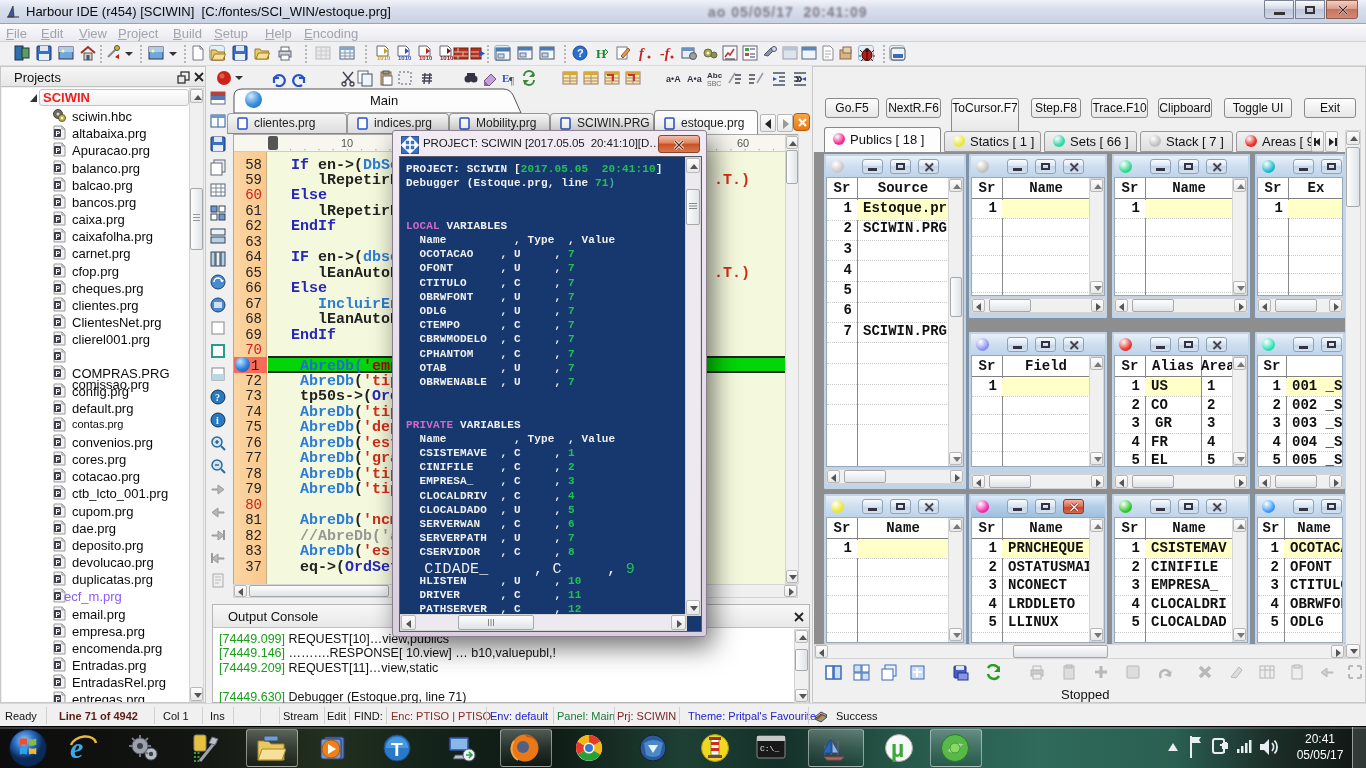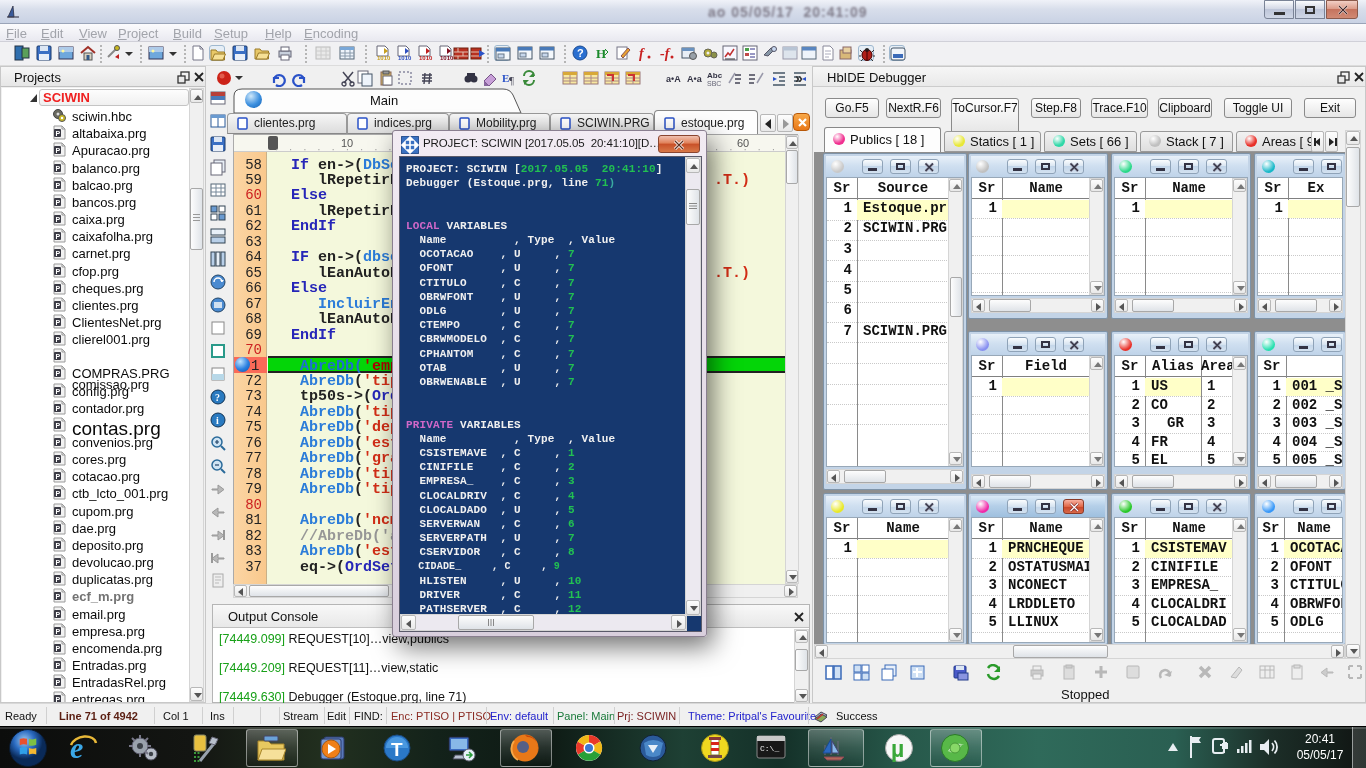--- a/index.html
+++ b/index.html
@@ -26,20 +26,21 @@
 .fn{color:#2b7cd9;}
 .str{color:#d22d16;}
 .cmt{color:#979797;}
 .tabtxt{font-size:12px;color:#222;}
 </style></head><body>
 <div class="abs" style="left:0;top:0;width:1366px;height:24px;background:linear-gradient(#f0f2f8,#d8deeb 40%,#c9d2e4);border-bottom:1px solid #9aa4b8;">
 <svg class="abs" style="left:5px;top:4px" width="16" height="16">
       <path d="M3 13 L8 2 L9 13 Z" fill="#3a5a9a" stroke="#223" stroke-width="0.7"></path>
       <path d="M2 13 h12" stroke="#445" stroke-width="1.2"></path>
     </svg>
+<div class="abs" style="left:26px;top:4px;font-size:13px;color:#0a0a0a;">Harbour IDE (r454) [SCIWIN]&nbsp; [C:/fontes/SCI_WIN/estoque.prg]</div>
 <div class="abs" style="left:708px;top:4px;font-size:14px;font-weight:bold;color:rgba(70,58,72,0.6);filter:blur(1px);letter-spacing:1px;">ao 05/05/17&nbsp; 20:41:09</div>
 <div class="abs" style="left:1264px;top:0;width:30px;height:19px;background:linear-gradient(#fafbfd,#d4d9e6 45%,#bcc4d8 45%,#d0d7e6);border:1px solid #7a8396;border-radius:0 0 0 3px;">
       <div class="abs" style="left:9px;top:11px;width:11px;height:3px;background:#333;"></div>
     </div>
 <div class="abs" style="left:1295px;top:0;width:30px;height:19px;background:linear-gradient(#fafbfd,#d4d9e6 45%,#bcc4d8 45%,#d0d7e6);border:1px solid #7a8396;">
       <div class="abs" style="left:9px;top:5px;width:10px;height:8px;border:2px solid #333;"></div>
     </div>
 <div class="abs" style="left:1326px;top:0;width:32px;height:19px;background:linear-gradient(#f2cfc5,#dc9c8a 45%,#c4715c 45%,#d18a74);border:1px solid #8a5a4c;border-radius:0 0 3px 0;">
       <svg class="abs" style="left:10px;top:4px" width="12" height="11">
         <path d="M2 1 L10 9 M10 1 L2 9" stroke="#fff" stroke-width="2.4"></path>
@@ -383,28 +384,28 @@
           <rect x="2" y="4" width="7" height="8" rx="1" fill="#3a3a44"></rect>
           <text x="3.5" y="11" font-size="7" font-weight="bold" fill="#fff" font-family="Liberation Sans">P</text>
         </svg></div>
 <div class="abs" style="left:70px;top:296px;font-size:13px;color:#0a0a0a;">config.prg</div>
 <div class="abs" style="left:50px;top:312px;"><svg width="14" height="15">
           <path d="M2 1 h8 l3 3 v10 h-11 Z" fill="#f2f2f2" stroke="#999"></path>
           <path d="M10 1 v3 h3" fill="none" stroke="#999"></path>
           <rect x="2" y="4" width="7" height="8" rx="1" fill="#3a3a44"></rect>
           <text x="3.5" y="11" font-size="7" font-weight="bold" fill="#fff" font-family="Liberation Sans">P</text>
         </svg></div>
-<div class="abs" style="left:70px;top:313px;font-size:13px;color:#0a0a0a;">contador.prg</div>
+<div class="abs" style="left:70px;top:313px;font-size:13px;color:#0a0a0a;">default.prg</div>
 <div class="abs" style="left:50px;top:329px;"><svg width="14" height="15">
           <path d="M2 1 h8 l3 3 v10 h-11 Z" fill="#f2f2f2" stroke="#999"></path>
           <path d="M10 1 v3 h3" fill="none" stroke="#999"></path>
           <rect x="2" y="4" width="7" height="8" rx="1" fill="#3a3a44"></rect>
           <text x="3.5" y="11" font-size="7" font-weight="bold" fill="#fff" font-family="Liberation Sans">P</text>
         </svg></div>
-<div class="abs" style="left:70px;top:330px;font-size:19px;color:#0a0a0a;text-align:center;">contas.prg</div>
+<div class="abs" style="left:70px;top:330px;font-size:11px;color:#0a0a0a;text-align:center;">contas.prg</div>
 <div class="abs" style="left:50px;top:346px;"><svg width="14" height="15">
           <path d="M2 1 h8 l3 3 v10 h-11 Z" fill="#f2f2f2" stroke="#999"></path>
           <path d="M10 1 v3 h3" fill="none" stroke="#999"></path>
           <rect x="2" y="4" width="7" height="8" rx="1" fill="#3a3a44"></rect>
           <text x="3.5" y="11" font-size="7" font-weight="bold" fill="#fff" font-family="Liberation Sans">P</text>
         </svg></div>
 <div class="abs" style="left:70px;top:347px;font-size:13px;color:#0a0a0a;">convenios.prg</div>
 <div class="abs" style="left:50px;top:363px;"><svg width="14" height="15">
           <path d="M2 1 h8 l3 3 v10 h-11 Z" fill="#f2f2f2" stroke="#999"></path>
           <path d="M10 1 v3 h3" fill="none" stroke="#999"></path>
@@ -460,21 +461,21 @@
           <rect x="2" y="4" width="7" height="8" rx="1" fill="#3a3a44"></rect>
           <text x="3.5" y="11" font-size="7" font-weight="bold" fill="#fff" font-family="Liberation Sans">P</text>
         </svg></div>
 <div class="abs" style="left:70px;top:484px;font-size:13px;color:#0a0a0a;">duplicatas.prg</div>
 <div class="abs" style="left:50px;top:500px;"><svg width="14" height="15">
           <path d="M2 1 h8 l3 3 v10 h-11 Z" fill="#f2f2f2" stroke="#999"></path>
           <path d="M10 1 v3 h3" fill="none" stroke="#999"></path>
           <rect x="2" y="4" width="7" height="8" rx="1" fill="#3a3a44"></rect>
           <text x="3.5" y="11" font-size="7" font-weight="bold" fill="#fff" font-family="Liberation Sans">P</text>
         </svg></div>
-<div class="abs" style="left:70px;top:501px;font-size:13px;color:#737373;font-weight:bold;">ecf_m.prg</div>
+<div class="abs" style="left:62px;top:501px;font-size:13px;color:#8b5cf6;">ecf_m.prg</div>
 <div class="abs" style="left:50px;top:518px;"><svg width="14" height="15">
           <path d="M2 1 h8 l3 3 v10 h-11 Z" fill="#f2f2f2" stroke="#999"></path>
           <path d="M10 1 v3 h3" fill="none" stroke="#999"></path>
           <rect x="2" y="4" width="7" height="8" rx="1" fill="#3a3a44"></rect>
           <text x="3.5" y="11" font-size="7" font-weight="bold" fill="#fff" font-family="Liberation Sans">P</text>
         </svg></div>
 <div class="abs" style="left:70px;top:519px;font-size:13px;color:#0a0a0a;">email.prg</div>
 <div class="abs" style="left:50px;top:535px;"><svg width="14" height="15">
           <path d="M2 1 h8 l3 3 v10 h-11 Z" fill="#f2f2f2" stroke="#999"></path>
           <path d="M10 1 v3 h3" fill="none" stroke="#999"></path>
@@ -841,42 +842,33 @@
     <div class="arr" style="left:4px;top:2px;border-top:4px solid transparent;border-bottom:4px solid transparent;border-left:5px solid #555;"></div>
   </div>
 <div class="abs sthumbh" style="left:249px;top:585px;width:140px;height:12px;"></div>
 <div class="abs" style="left:212px;top:604px;width:598px;height:99px;background:#fff;border:1px solid #b5b5b5;">
 <div class="abs" style="left:0;top:0;width:596px;height:23px;background:linear-gradient(#f8f8f8,#e8e8e8);border-bottom:1px solid #c0c0c0;"></div>
 <div class="abs" style="left:15px;top:4px;font-size:13px;color:#111;">Output Console</div>
 <svg class="abs" style="left:580px;top:6px" width="12" height="12">
       <path d="M2 2 L10 10 M10 2 L2 10" stroke="#222" stroke-width="1.8"></path>
     </svg>
 <div class="abs" style="left:6px;top:27px;font-size:12.5px;white-space:pre;"><span style="color:#18a018;">[74449.099]</span><span style="color:#111;"> REQUEST[10]…view,publics</span></div>
+<div class="abs" style="left:6px;top:41px;font-size:12.5px;white-space:pre;"><span style="color:#18a018;">[74449.146]</span><span style="color:#111;"> ……….RESPONSE[ 10.view] … b10,valuepubl,!</span></div>
 <div class="abs" style="left:6px;top:56px;font-size:12.5px;white-space:pre;"><span style="color:#18a018;">[74449.209]</span><span style="color:#111;"> REQUEST[11]…view,static</span></div>
 <div class="abs" style="left:6px;top:85px;font-size:12.5px;white-space:pre;"><span style="color:#18a018;text-align:right;">[74449.630]</span><span style="color:#111;"> Debugger (Estoque.prg, line 71)</span></div>
 <div class="abs sb" style="left:581px;top:24px;width:15px;height:74px;"></div>
 <div class="abs sbtn" style="left:582px;top:25px;width:13px;height:13px;">
       <div class="arr" style="left:3px;top:4px;border-left:4px solid transparent;border-right:4px solid transparent;border-bottom:5px solid #555;"></div>
     </div>
 <div class="abs sbtn" style="left:582px;top:84px;width:13px;height:13px;">
       <div class="arr" style="left:3px;top:4px;border-left:4px solid transparent;border-right:4px solid transparent;border-top:5px solid #555;"></div>
     </div>
 <div class="abs sthumb" style="left:582px;top:44px;width:13px;height:22px;"></div>
 </div>
 <div class="abs" style="left:812px;top:66px;width:554px;height:637px;background:#f0f0f0;border:1px solid #c8c8c8;">
-<div class="abs" style="left:0;top:0;width:552px;height:20px;background:linear-gradient(#f6f6f6,#e9e9e9);border-bottom:1px solid #cccccc;">
-<div class="abs" style="left:14px;top:3px;font-size:13px;color:#111;">HbIDE Debugger</div>
-<svg class="abs" style="left:524px;top:4px" width="13" height="13">
-        <rect x="4" y="1" width="8" height="8" fill="none" stroke="#333" stroke-width="1.3"></rect>
-        <rect x="1" y="5" width="7" height="7" fill="#e8e8e8" stroke="#333" stroke-width="1.3"></rect>
-      </svg>
-<svg class="abs" style="left:540px;top:4px" width="12" height="12">
-        <path d="M2 2 L10 10 M10 2 L2 10" stroke="#222" stroke-width="1.8"></path>
-      </svg>
-</div>
 <div class="abs" style="left:12px;top:31px;width:54px;height:20px;background:linear-gradient(#fefefe,#e6e6e6);border:1px solid #8a8a8a;border-radius:3px;text-align:center;font-size:12px;color:#111;line-height:18px;">Go.F5</div>
 <div class="abs" style="left:73px;top:31px;width:55px;height:20px;background:linear-gradient(#fefefe,#e6e6e6);border:1px solid #8a8a8a;border-radius:3px;text-align:center;font-size:12px;color:#111;line-height:18px;">NextR.F6</div>
 <div class="abs" style="left:138px;top:31px;width:68px;height:36px;background:linear-gradient(#fefefe,#e6e6e6);border:1px solid #8a8a8a;border-radius:3px;text-align:center;font-size:12px;color:#111;line-height:18px;">ToCursor.F7</div>
 <div class="abs" style="left:218px;top:31px;width:50px;height:20px;background:linear-gradient(#fefefe,#e6e6e6);border:1px solid #8a8a8a;border-radius:3px;text-align:center;font-size:12px;color:#111;line-height:18px;">Step.F8</div>
 <div class="abs" style="left:278px;top:31px;width:57px;height:20px;background:linear-gradient(#fefefe,#e6e6e6);border:1px solid #8a8a8a;border-radius:3px;text-align:center;font-size:12px;color:#111;line-height:18px;">Trace.F10</div>
 <div class="abs" style="left:345px;top:31px;width:54px;height:20px;background:linear-gradient(#fefefe,#e6e6e6);border:1px solid #8a8a8a;border-radius:3px;text-align:center;font-size:12px;color:#111;line-height:18px;">Clipboard</div>
 <div class="abs" style="left:411px;top:31px;width:68px;height:20px;background:linear-gradient(#fefefe,#e6e6e6);border:1px solid #8a8a8a;border-radius:3px;text-align:center;font-size:12px;color:#111;line-height:18px;">Toggle UI</div>
 <div class="abs" style="left:491px;top:31px;width:52px;height:20px;background:linear-gradient(#fefefe,#e6e6e6);border:1px solid #8a8a8a;border-radius:3px;text-align:center;font-size:12px;color:#111;line-height:18px;">Exit</div>
 <div class="abs" style="left:11px;top:60px;width:117px;height:25px;background:#fdfdfd;border:1px solid #888;border-bottom:none;border-radius:3px 3px 0 0;z-index:3;"></div>
 <div class="abs" style="left:20px;top:66px;width:12px;height:12px;border-radius:50%;background:radial-gradient(circle at 35% 30%,#ffffff,#f03090 60%);z-index:4;"></div>
@@ -1193,21 +1185,21 @@
         <div class="trow" style="top:40px;height:0px;"></div>
         <div class="cell" style="left:0px;top:22px;width:30px;height:18px;text-align:right;padding-right:5px;">1</div>
         <div class="cell ylw" style="left:30px;top:22px;width:56px;height:18px;text-align:left;padding-left:6px;">US</div>
         <div class="cell" style="left:86px;top:22px;width:32px;height:18px;text-align:left;padding-left:6px;">1</div>
         <div class="trow" style="top:58px;height:0px;"></div>
         <div class="cell" style="left:0px;top:41px;width:30px;height:18px;text-align:right;padding-right:5px;">2</div>
         <div class="cell" style="left:30px;top:41px;width:56px;height:18px;text-align:left;padding-left:6px;">CO</div>
         <div class="cell" style="left:86px;top:41px;width:32px;height:18px;text-align:left;padding-left:6px;">2</div>
         <div class="trow" style="top:77px;height:0px;"></div>
         <div class="cell" style="left:0px;top:59px;width:30px;height:18px;text-align:right;padding-right:5px;">3</div>
-        <div class="cell" style="left:30px;top:59px;width:56px;height:18px;text-align:left;padding-left:22px;">GR</div>
+        <div class="cell" style="left:30px;top:59px;width:56px;height:18px;text-align:left;padding-left:10px;">GR</div>
         <div class="cell" style="left:86px;top:59px;width:32px;height:18px;text-align:left;padding-left:6px;">3</div>
         <div class="trow" style="top:95px;height:0px;"></div>
         <div class="cell" style="left:0px;top:78px;width:30px;height:18px;text-align:right;padding-right:5px;">4</div>
         <div class="cell" style="left:30px;top:78px;width:56px;height:18px;text-align:left;padding-left:6px;">FR</div>
         <div class="cell" style="left:86px;top:78px;width:32px;height:18px;text-align:left;padding-left:6px;">4</div>
         <div class="cell" style="left:0px;top:96px;width:30px;height:18px;text-align:right;padding-right:5px;">5</div>
         <div class="cell" style="left:30px;top:96px;width:56px;height:18px;text-align:left;padding-left:6px;">EL</div>
         <div class="cell" style="left:86px;top:96px;width:32px;height:18px;text-align:left;padding-left:6px;">5</div>
         <div class="abs sb" style="right:0;top:0;width:15px;height:110px;"></div>
         <div class="abs sbtn" style="right:1px;top:1px;width:13px;height:13px;">
@@ -1721,21 +1713,21 @@
 <div class="abs mono" style="left:6px;top:261.6px;font-size:11px;font-weight:bold;white-space:pre;letter-spacing:0.15px;"><span style="color:#d068c8">PRIVATE</span><span style="color:#f0f0f0">&nbsp;VARIABLES</span></div>
 <div class="abs mono" style="left:6px;top:275.8px;font-size:11px;font-weight:bold;white-space:pre;letter-spacing:0.15px;"><span style="color:#f0f0f0">&nbsp;&nbsp;Name&nbsp;&nbsp;&nbsp;&nbsp;&nbsp;&nbsp;&nbsp;&nbsp;&nbsp;&nbsp;,&nbsp;Type&nbsp;&nbsp;,&nbsp;Value</span></div>
 <div class="abs mono" style="left:6px;top:290.0px;font-size:11px;font-weight:bold;white-space:pre;letter-spacing:0.15px;"><span style="color:#f0f0f0">&nbsp;&nbsp;CSISTEMAVE&nbsp;&nbsp;,&nbsp;C&nbsp;&nbsp;&nbsp;&nbsp;&nbsp;,&nbsp;</span><span style="color:#22c052">1</span></div>
 <div class="abs mono" style="left:6px;top:304.2px;font-size:11px;font-weight:bold;white-space:pre;letter-spacing:0.15px;"><span style="color:#f0f0f0">&nbsp;&nbsp;CINIFILE&nbsp;&nbsp;&nbsp;&nbsp;,&nbsp;C&nbsp;&nbsp;&nbsp;&nbsp;&nbsp;,&nbsp;</span><span style="color:#22c052">2</span></div>
 <div class="abs mono" style="left:6px;top:318.4px;font-size:11px;font-weight:bold;white-space:pre;letter-spacing:0.15px;"><span style="color:#f0f0f0">&nbsp;&nbsp;EMPRESA_&nbsp;&nbsp;&nbsp;&nbsp;,&nbsp;C&nbsp;&nbsp;&nbsp;&nbsp;&nbsp;,&nbsp;</span><span style="color:#22c052">3</span></div>
 <div class="abs mono" style="left:6px;top:332.6px;font-size:11px;font-weight:bold;white-space:pre;letter-spacing:0.15px;"><span style="color:#f0f0f0">&nbsp;&nbsp;CLOCALDRIV&nbsp;&nbsp;,&nbsp;C&nbsp;&nbsp;&nbsp;&nbsp;&nbsp;,&nbsp;</span><span style="color:#22c052">4</span></div>
 <div class="abs mono" style="left:6px;top:346.8px;font-size:11px;font-weight:bold;white-space:pre;letter-spacing:0.15px;"><span style="color:#f0f0f0">&nbsp;&nbsp;CLOCALDADO&nbsp;&nbsp;,&nbsp;U&nbsp;&nbsp;&nbsp;&nbsp;&nbsp;,&nbsp;</span><span style="color:#22c052">5</span></div>
 <div class="abs mono" style="left:6px;top:361.0px;font-size:11px;font-weight:bold;white-space:pre;letter-spacing:0.15px;"><span style="color:#f0f0f0">&nbsp;&nbsp;SERVERWAN&nbsp;&nbsp;&nbsp;,&nbsp;C&nbsp;&nbsp;&nbsp;&nbsp;&nbsp;,&nbsp;</span><span style="color:#22c052">6</span></div>
 <div class="abs mono" style="left:6px;top:375.2px;font-size:11px;font-weight:bold;white-space:pre;letter-spacing:0.15px;"><span style="color:#f0f0f0">&nbsp;&nbsp;SERVERPATH&nbsp;&nbsp;,&nbsp;U&nbsp;&nbsp;&nbsp;&nbsp;&nbsp;,&nbsp;</span><span style="color:#22c052">7</span></div>
 <div class="abs mono" style="left:6px;top:389.4px;font-size:11px;font-weight:bold;white-space:pre;letter-spacing:0.15px;"><span style="color:#f0f0f0">&nbsp;&nbsp;CSERVIDOR&nbsp;&nbsp;&nbsp;,&nbsp;C&nbsp;&nbsp;&nbsp;&nbsp;&nbsp;,&nbsp;</span><span style="color:#22c052">8</span></div>
-<div class="abs mono" style="left:6px;top:403.6px;font-size:10px;font-weight:bold;white-space:pre;letter-spacing:0.15px;"><span style="color:#f0f0f0">&nbsp;&nbsp;CIDADE_&nbsp;&nbsp;&nbsp;&nbsp;&nbsp;,&nbsp;C&nbsp;&nbsp;&nbsp;&nbsp;&nbsp;,&nbsp;</span><span style="color:#22c052">9</span></div>
+<div class="abs mono" style="left:6px;top:403.6px;font-size:15px;font-weight:normal;white-space:pre;letter-spacing:0.15px;"><span style="color:#f0f0f0">&nbsp;&nbsp;CIDADE_&nbsp;&nbsp;&nbsp;&nbsp;&nbsp;,&nbsp;C&nbsp;&nbsp;&nbsp;&nbsp;&nbsp;,&nbsp;</span><span style="color:#22c052">9</span></div>
 <div class="abs mono" style="left:6px;top:417.8px;font-size:11px;font-weight:bold;white-space:pre;letter-spacing:0.15px;"><span style="color:#f0f0f0">&nbsp;&nbsp;HLISTEN&nbsp;&nbsp;&nbsp;&nbsp;&nbsp;,&nbsp;U&nbsp;&nbsp;&nbsp;&nbsp;&nbsp;,&nbsp;</span><span style="color:#22c052">10</span></div>
 <div class="abs mono" style="left:6px;top:432.0px;font-size:11px;font-weight:bold;white-space:pre;letter-spacing:0.15px;"><span style="color:#f0f0f0">&nbsp;&nbsp;DRIVER&nbsp;&nbsp;&nbsp;&nbsp;&nbsp;&nbsp;,&nbsp;C&nbsp;&nbsp;&nbsp;&nbsp;&nbsp;,&nbsp;</span><span style="color:#22c052">11</span></div>
 <div class="abs mono" style="left:6px;top:446.2px;font-size:11px;font-weight:bold;white-space:pre;letter-spacing:0.15px;"><span style="color:#f0f0f0">&nbsp;&nbsp;PATHSERVER&nbsp;&nbsp;,&nbsp;C&nbsp;&nbsp;&nbsp;&nbsp;&nbsp;,&nbsp;</span><span style="color:#22c052">12</span></div>
 <div class="abs sb" style="right:0;top:0;width:16px;height:459px;background:#ece9f0;"></div>
 <div class="abs sbtn" style="right:1px;top:1px;width:14px;height:15px;">
         <div class="arr" style="left:3px;top:5px;border-left:4px solid transparent;border-right:4px solid transparent;border-bottom:5px solid #555;"></div>
       </div>
 <div class="abs sbtn" style="right:1px;top:443px;width:14px;height:15px;">
         <div class="arr" style="left:3px;top:5px;border-left:4px solid transparent;border-right:4px solid transparent;border-top:5px solid #555;"></div>
       </div>

